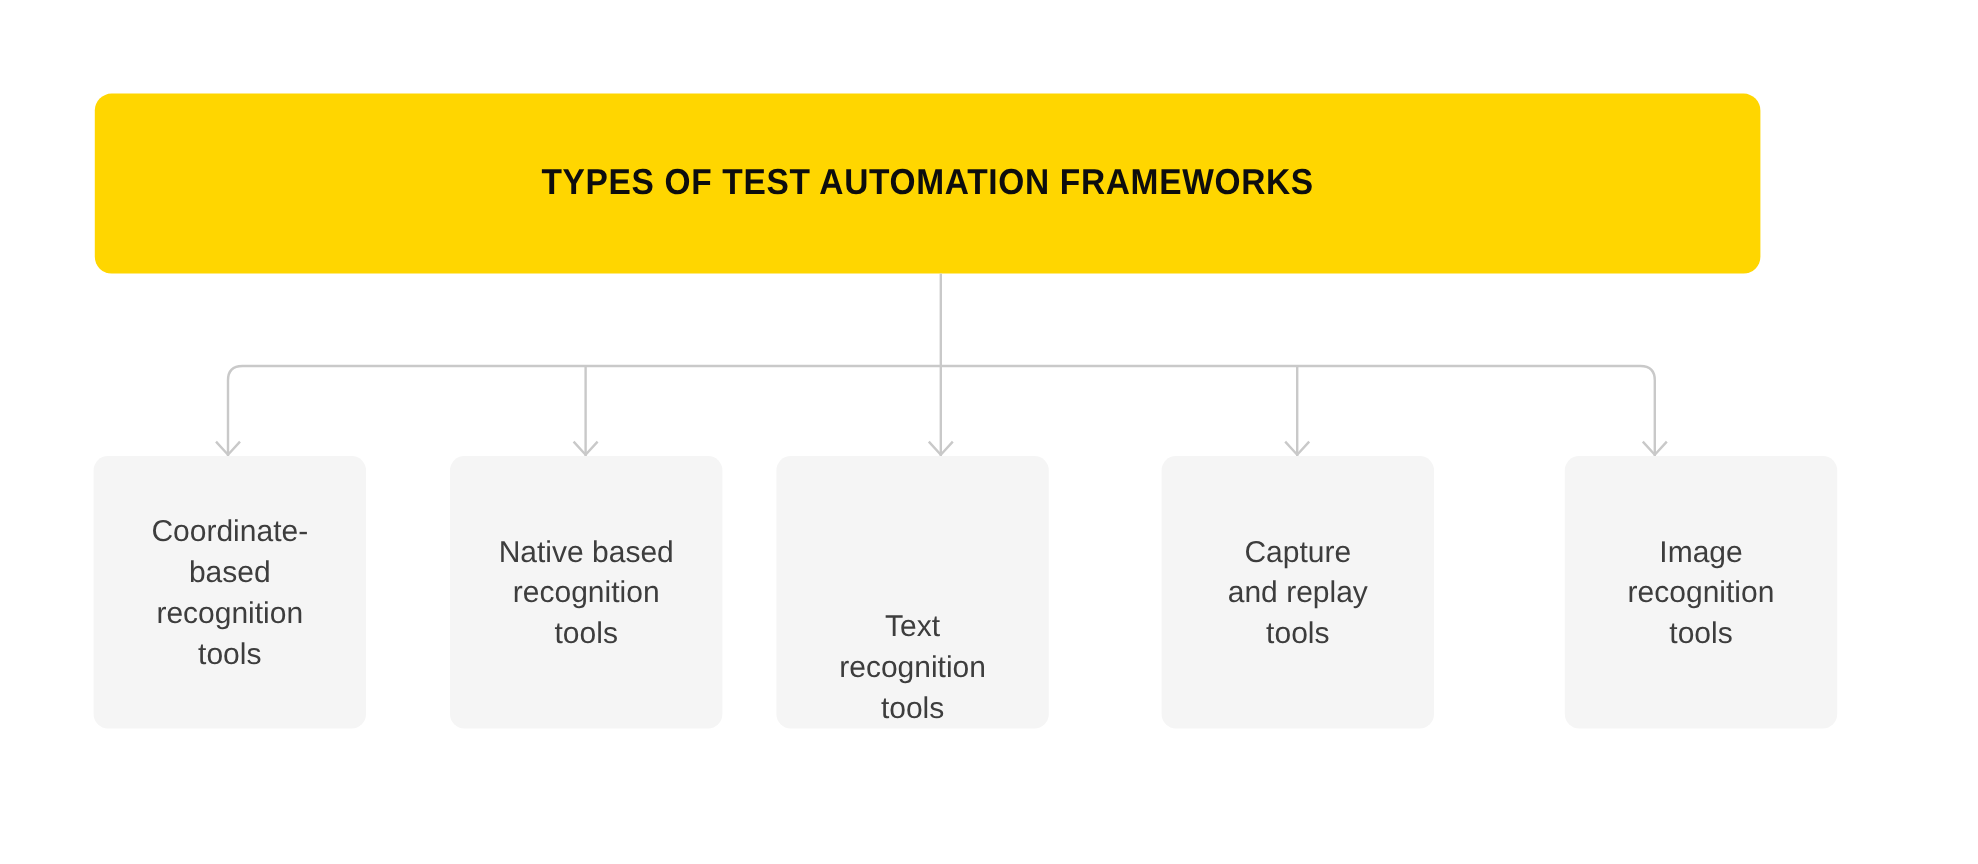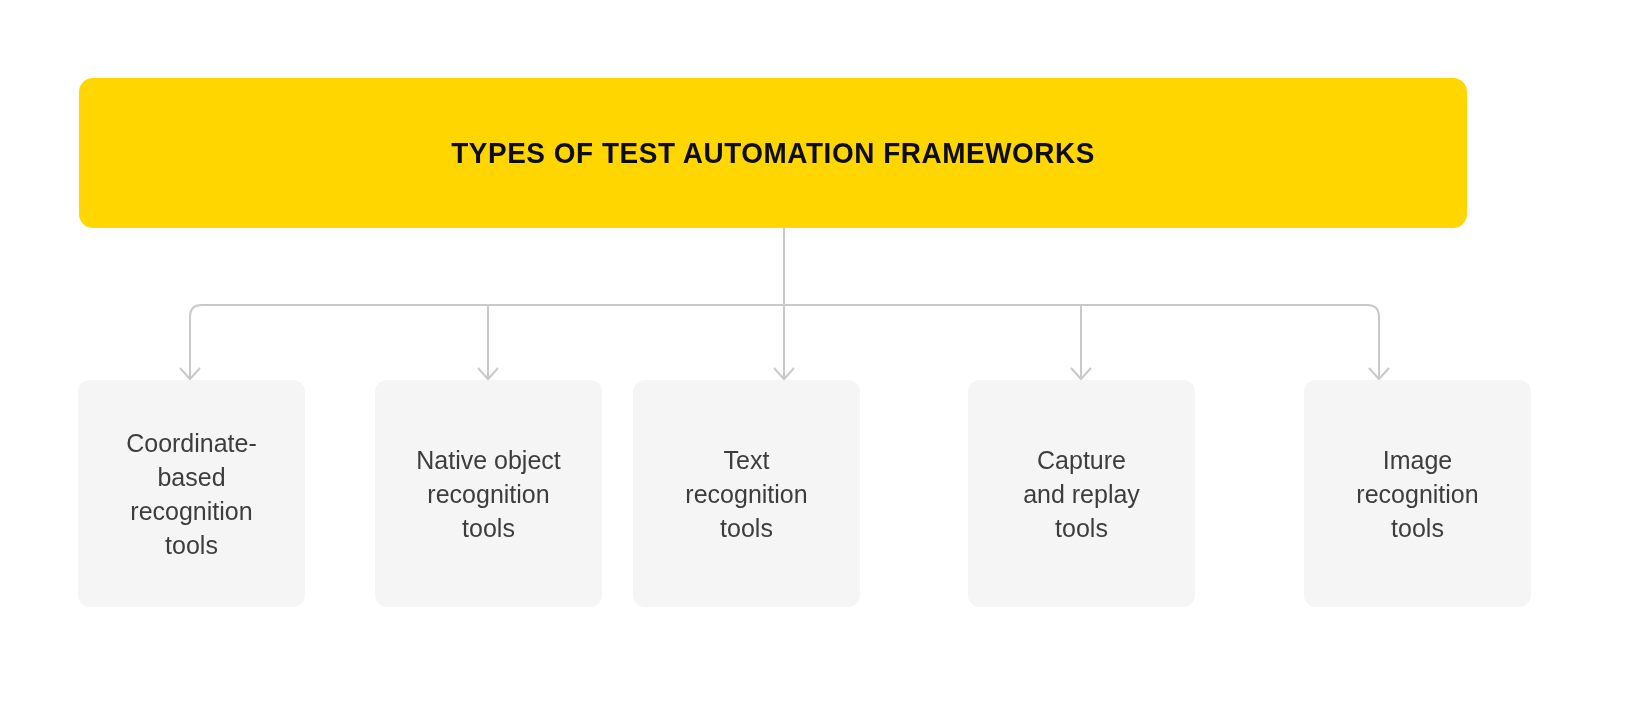--- a/index.html
+++ b/index.html
@@ -81,21 +81,21 @@
     font-size: 25px;
     font-weight: 300;
     line-height: 34px;
     color: #3d3d3d;
     text-align: center;
     white-space: pre-line;
   }
 
   .n0 { left: 78px; }
   .n1 { left: 375px; }
-  .n2 { left: 633px; }
+  .n2 { left: 647px; align-items: flex-end; }
   .n3 { left: 968px; justify-content: center; }
   .n4 { left: 1304px; }
 </style>
 </head>
 <body>
 
 <div id="canvas">
 
   <div class="root-node">
     <div class="root-title">TYPES OF TEST AUTOMATION FRAMEWORKS</div>
@@ -121,21 +121,21 @@
   </svg>
 
   <div class="children-layer">
     <div class="child-node n0">
       <div class="child-label">Coordinate-
 based
 recognition
 tools</div>
     </div>
     <div class="child-node n1">
-      <div class="child-label">Native object
+      <div class="child-label">Native based
 recognition
 tools</div>
     </div>
     <div class="child-node n2">
       <div class="child-label">Text
 recognition
 tools</div>
     </div>
     <div class="child-node n3">
       <div class="child-label">Capture

